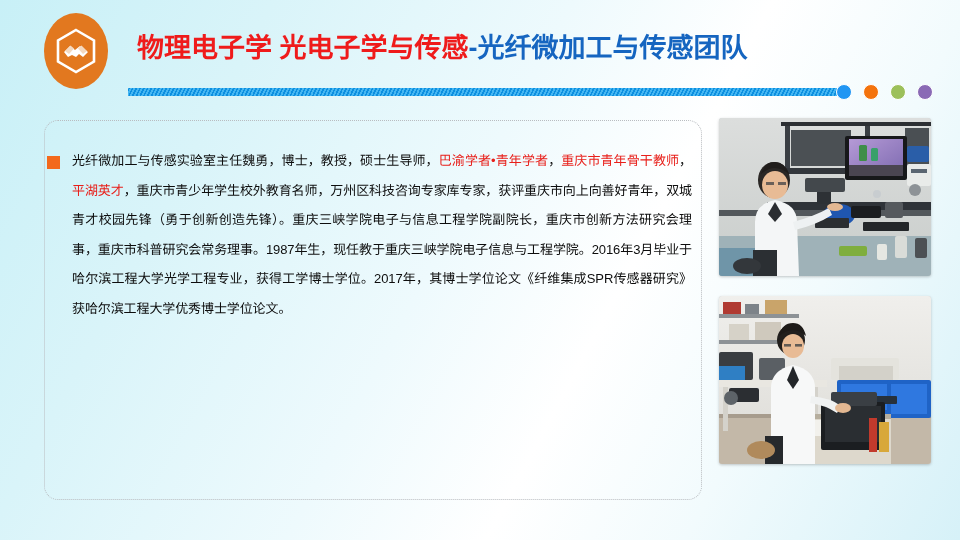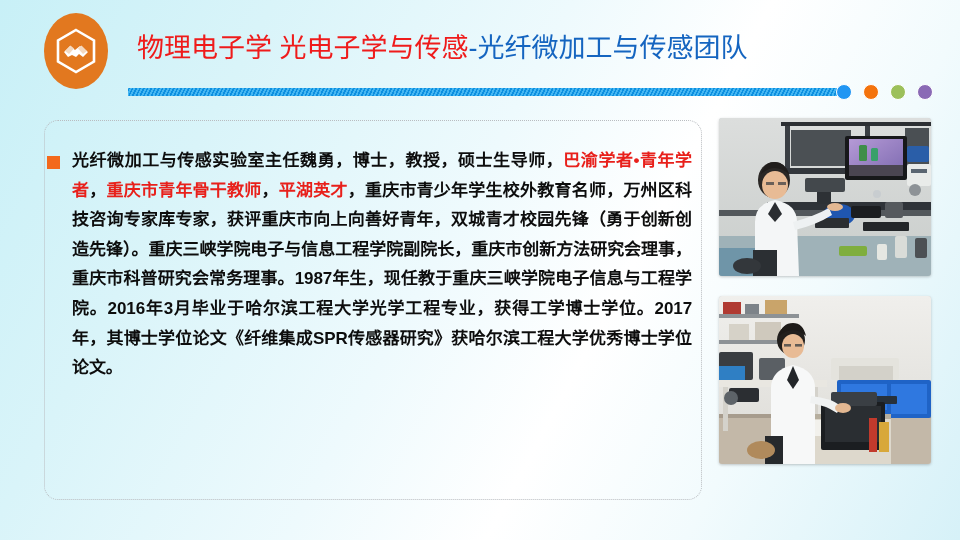--- a/index.html
+++ b/index.html
@@ -35,21 +35,21 @@
     left: 8px;
     top: 14px;
     width: 48px;
     height: 48px;
   }
   #slide-title {
     position: absolute;
     left: 137px;
     top: 35px;
     font-size: 27px;
-    font-weight: normal;
+    font-weight: bold;
     letter-spacing: 0px;
     white-space: nowrap;
     line-height: 1;
   }
   #slide-title .t-red { color: #ef1b1b; }
   #slide-title .t-blue { color: #1565c0; }
   #header-rule {
     position: absolute;
     left: 128px;
     top: 88px;
@@ -99,22 +99,22 @@
     top: 156px;
     width: 13px;
     height: 13px;
     background: #f3691c;
   }
   #body-text {
     position: absolute;
     left: 72px;
     top: 146px;
     width: 620px;
-    font-size: 17px;
-    font-weight: bold;
+    font-size: 13px;
+    font-weight: normal;
     line-height: 29.6px;
     color: #0d0d0d;
     letter-spacing: -0.1px;
     text-align: justify;
     text-justify: inter-character;
   }
   #body-text .hl-red { color: #e8201b; }
 
   
   .photo {

